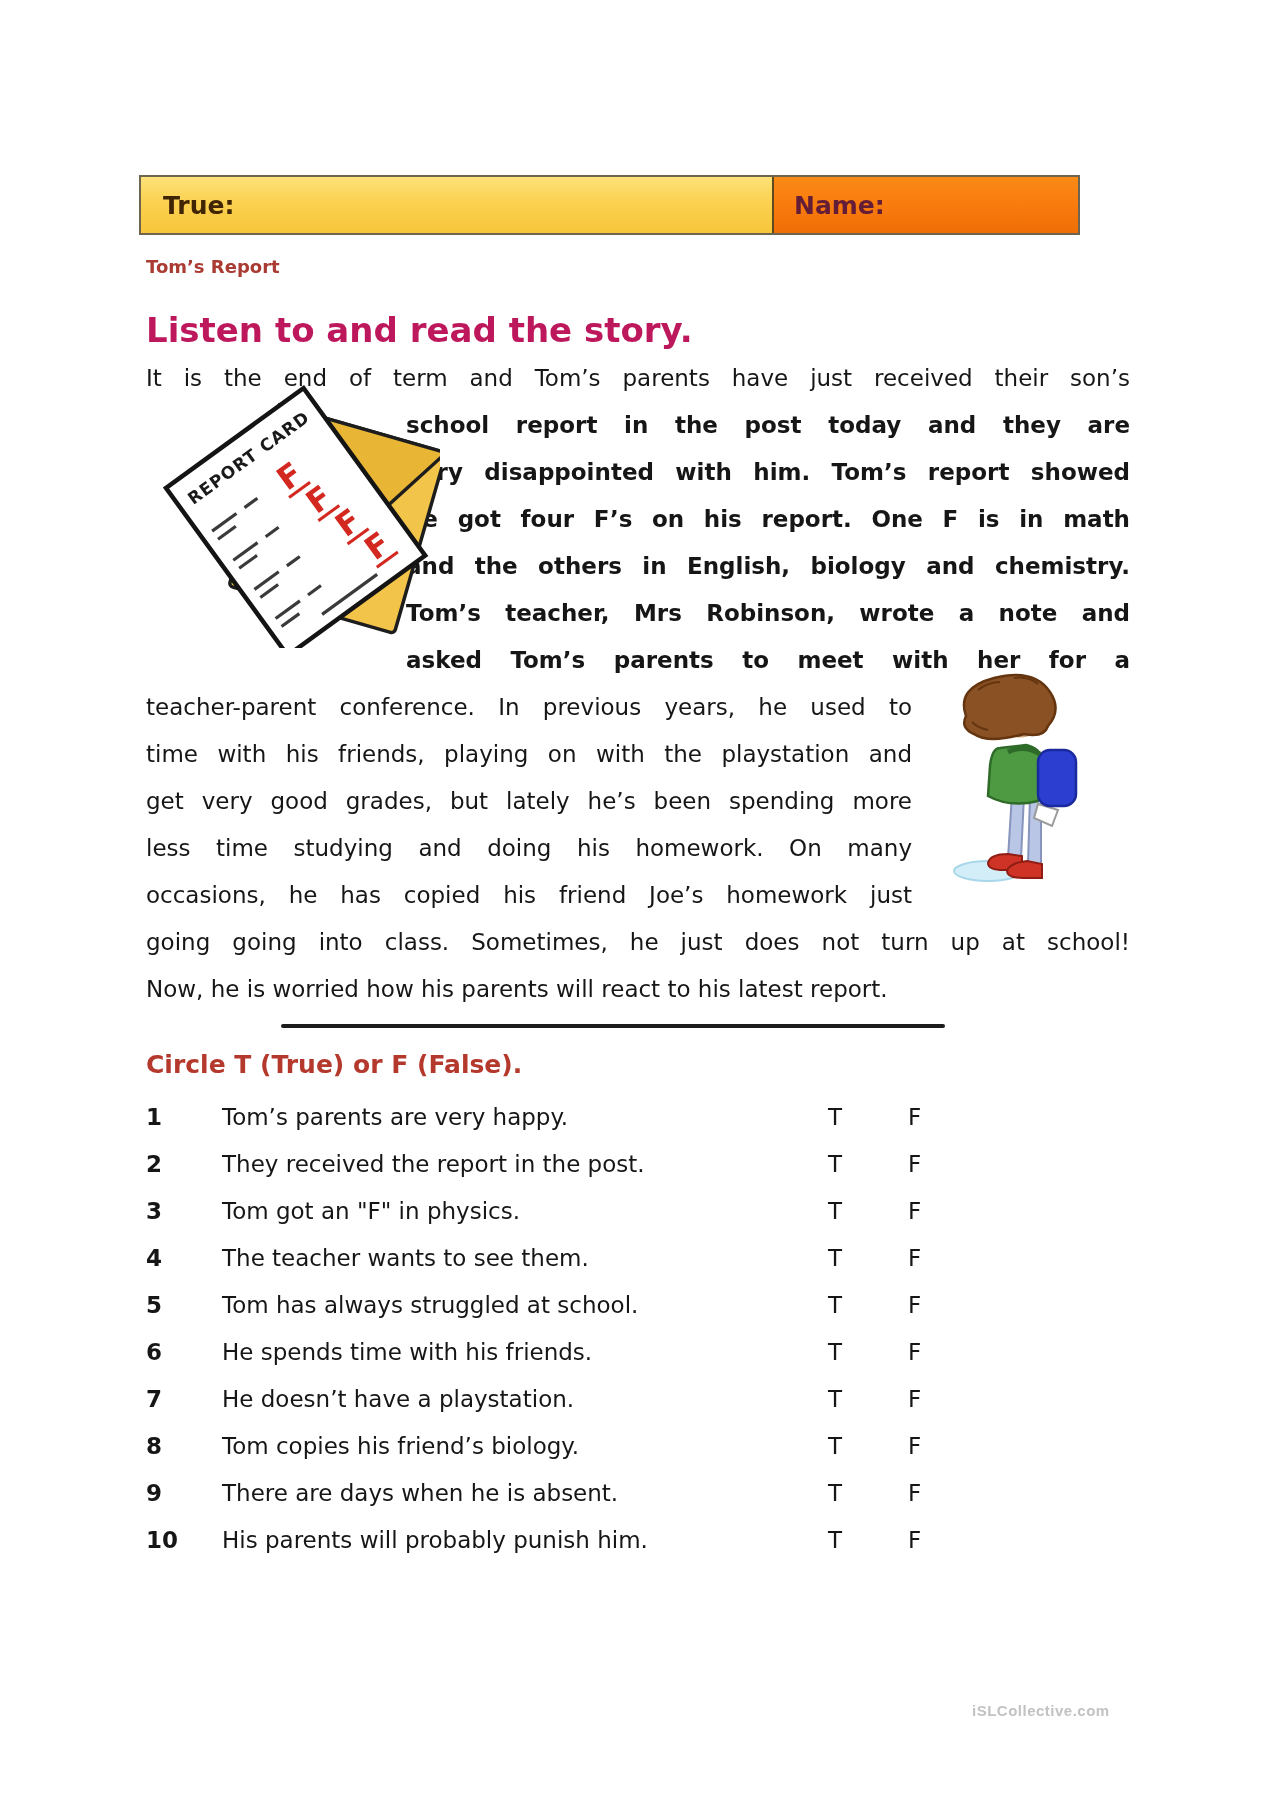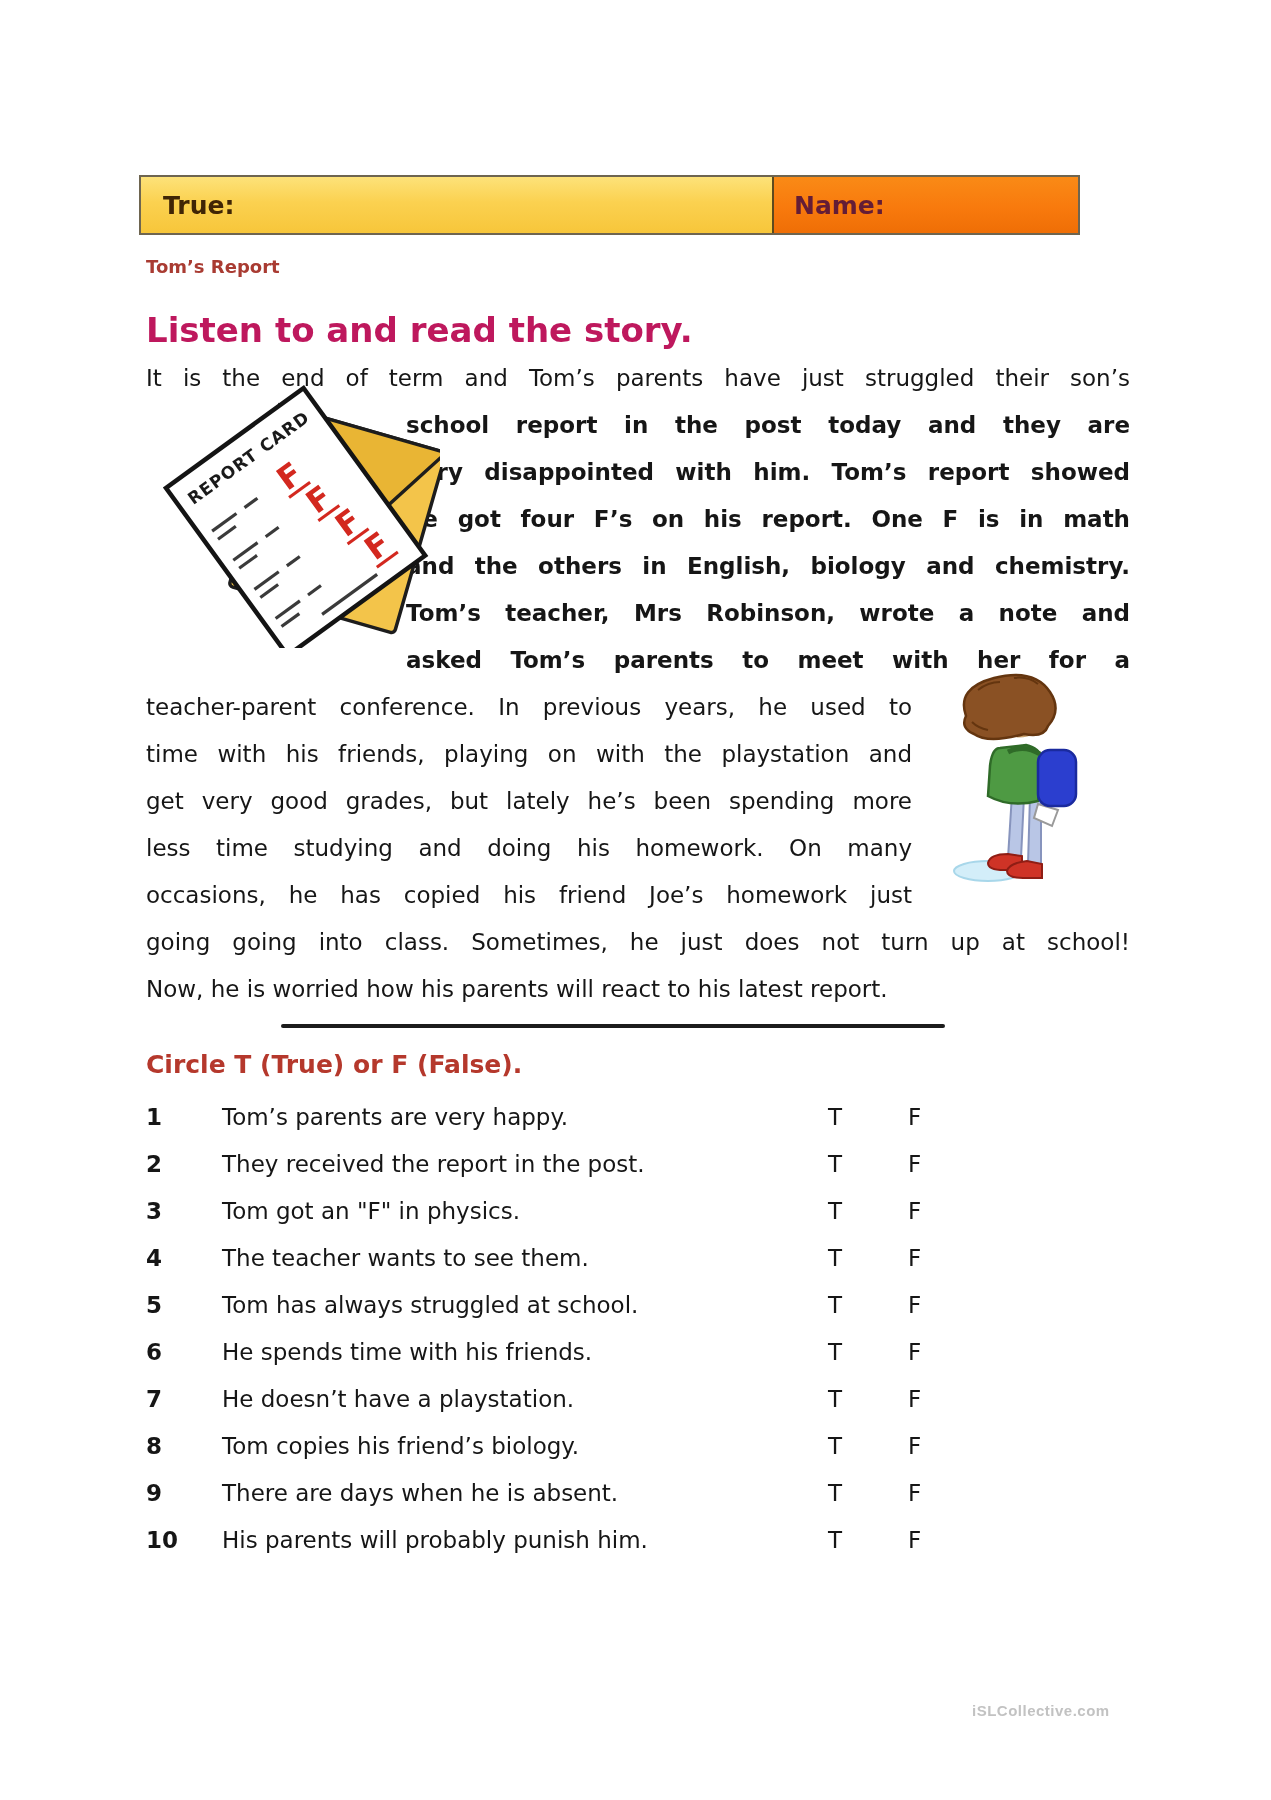--- a/index.html
+++ b/index.html
@@ -63,21 +63,21 @@
     <div class="date-cell">
       <span>Name:</span>
       <span class="fill-area"></span>
     </div>
   </div>
 
   <div class="doc-title">Tom’s Report</div>
   <div class="instruction">Listen to and read the story.</div>
 
   <div class="story">
-    <div class="s-line jline">It is the end of term and Tom’s parents have just struggled their son’s</div>
+    <div class="s-line jline">It is the end of term and Tom’s parents have just received their son’s</div>
     <div class="indent-block">
 
     <div class="s-line jline">school report in the post today and they are</div>
         <div class="s-line jline">very disappointed with him. Tom’s report showed</div>
         <div class="s-line jline">he got four F’s on his report. One F is in math</div>
         <div class="s-line jline">and the others in English, biology and chemistry.</div>
         <div class="s-line jline">Tom’s teacher, Mrs Robinson, wrote a note and</div>
         <div class="s-line jline">asked Tom’s parents to meet with her for a</div>
       </div>
     <div class="left-block">

